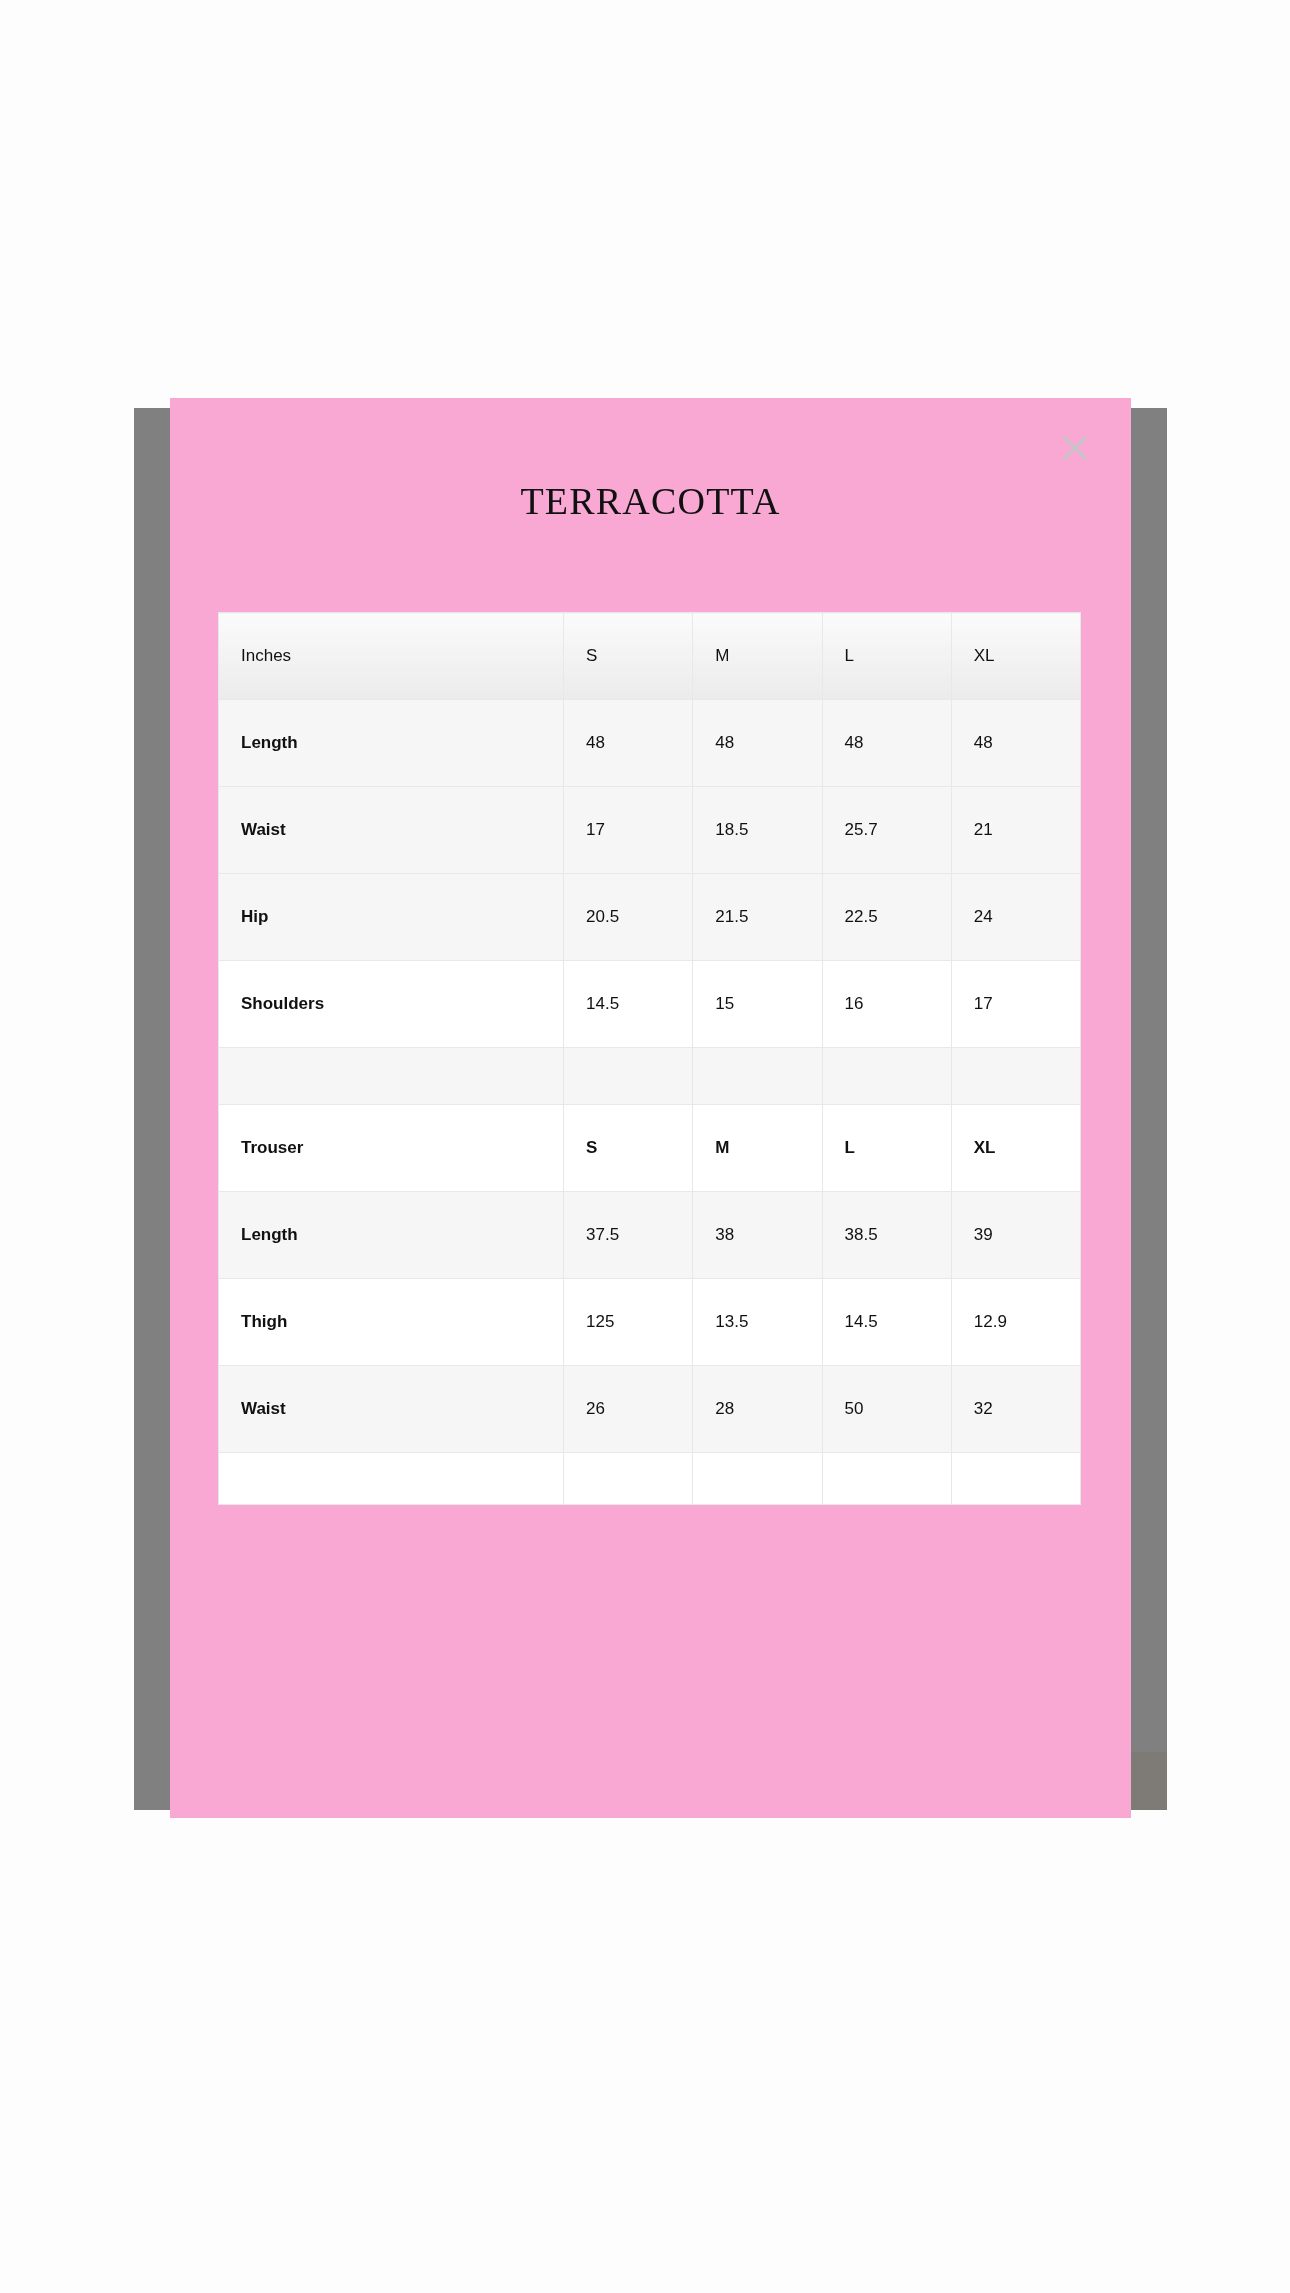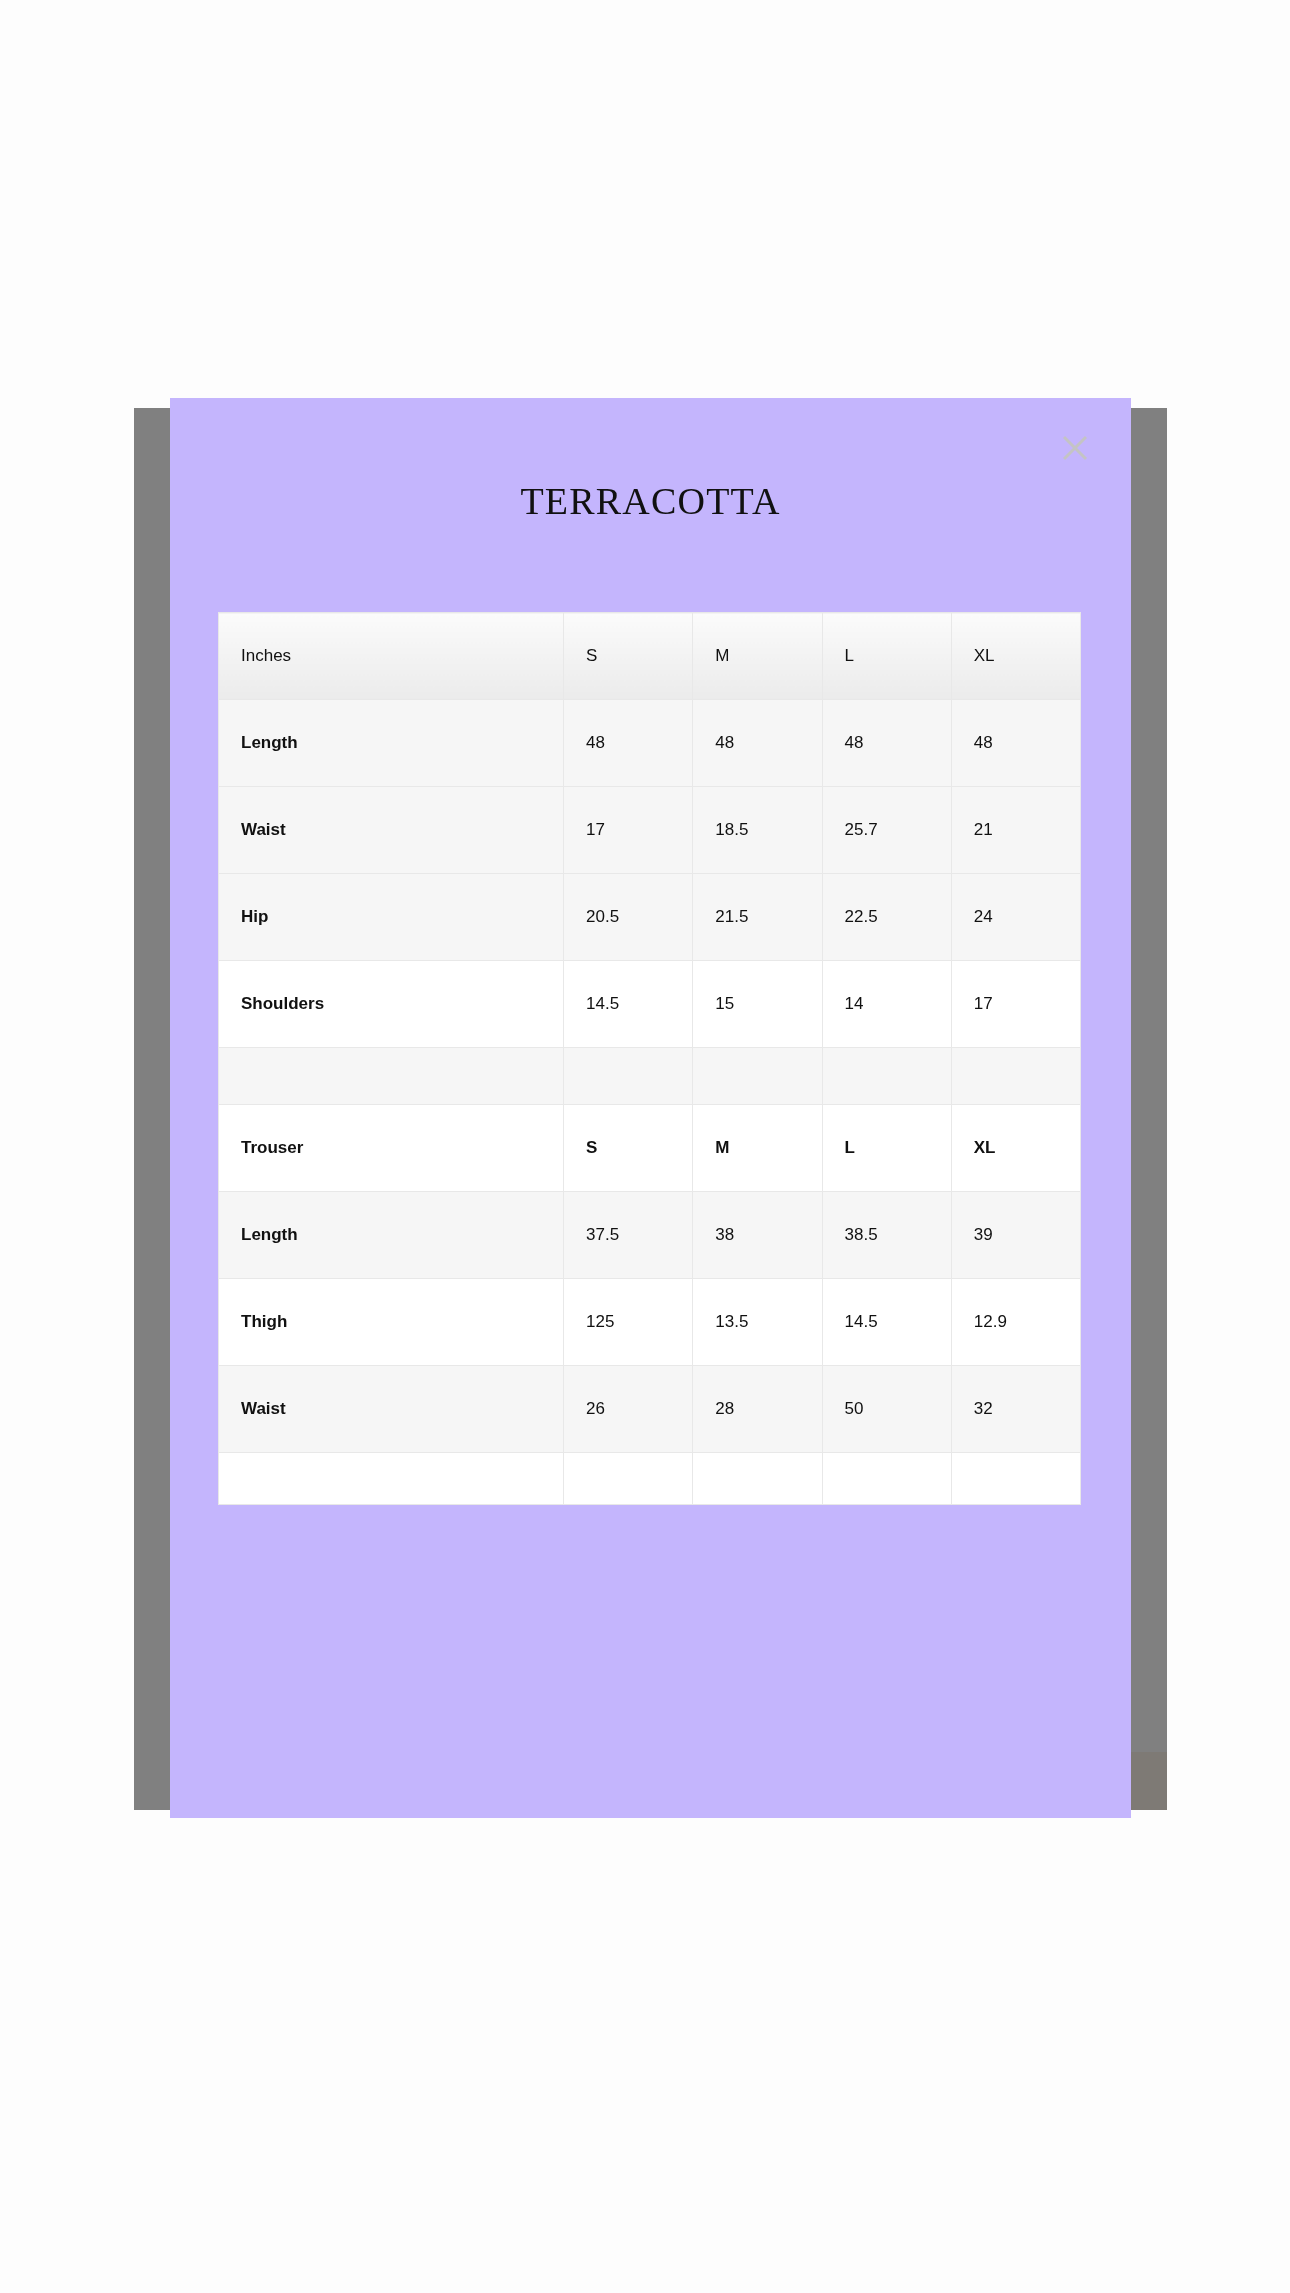--- a/index.html
+++ b/index.html
@@ -35,21 +35,21 @@
     background: #7e7a75;
   }
 
   
   .modal {
     position: absolute;
     left: 170px;
     top: 398px;
     width: 961px;
     height: 1420px;
-    background: #c4b5fd;
+    background: #f9a8d4;
   }
 
   .close-button {
     position: absolute;
     right: 34px;
     top: 28px;
     width: 44px;
     height: 44px;
     cursor: pointer;
     background: none;
@@ -171,21 +171,21 @@
             <td class="row-label">Hip</td>
             <td class="value">20.5</td>
             <td class="value">21.5</td>
             <td class="value">22.5</td>
             <td class="value">24</td>
           </tr>
           <tr class="plain">
             <td class="row-label">Shoulders</td>
             <td class="value">14.5</td>
             <td class="value">15</td>
-            <td class="value">14</td>
+            <td class="value">16</td>
             <td class="value">17</td>
           </tr>
           <tr class="shade spacer">
             <td class="row-label"></td>
             <td class="value"></td>
             <td class="value"></td>
             <td class="value"></td>
             <td class="value"></td>
           </tr>
           <tr class="plain section-head">

